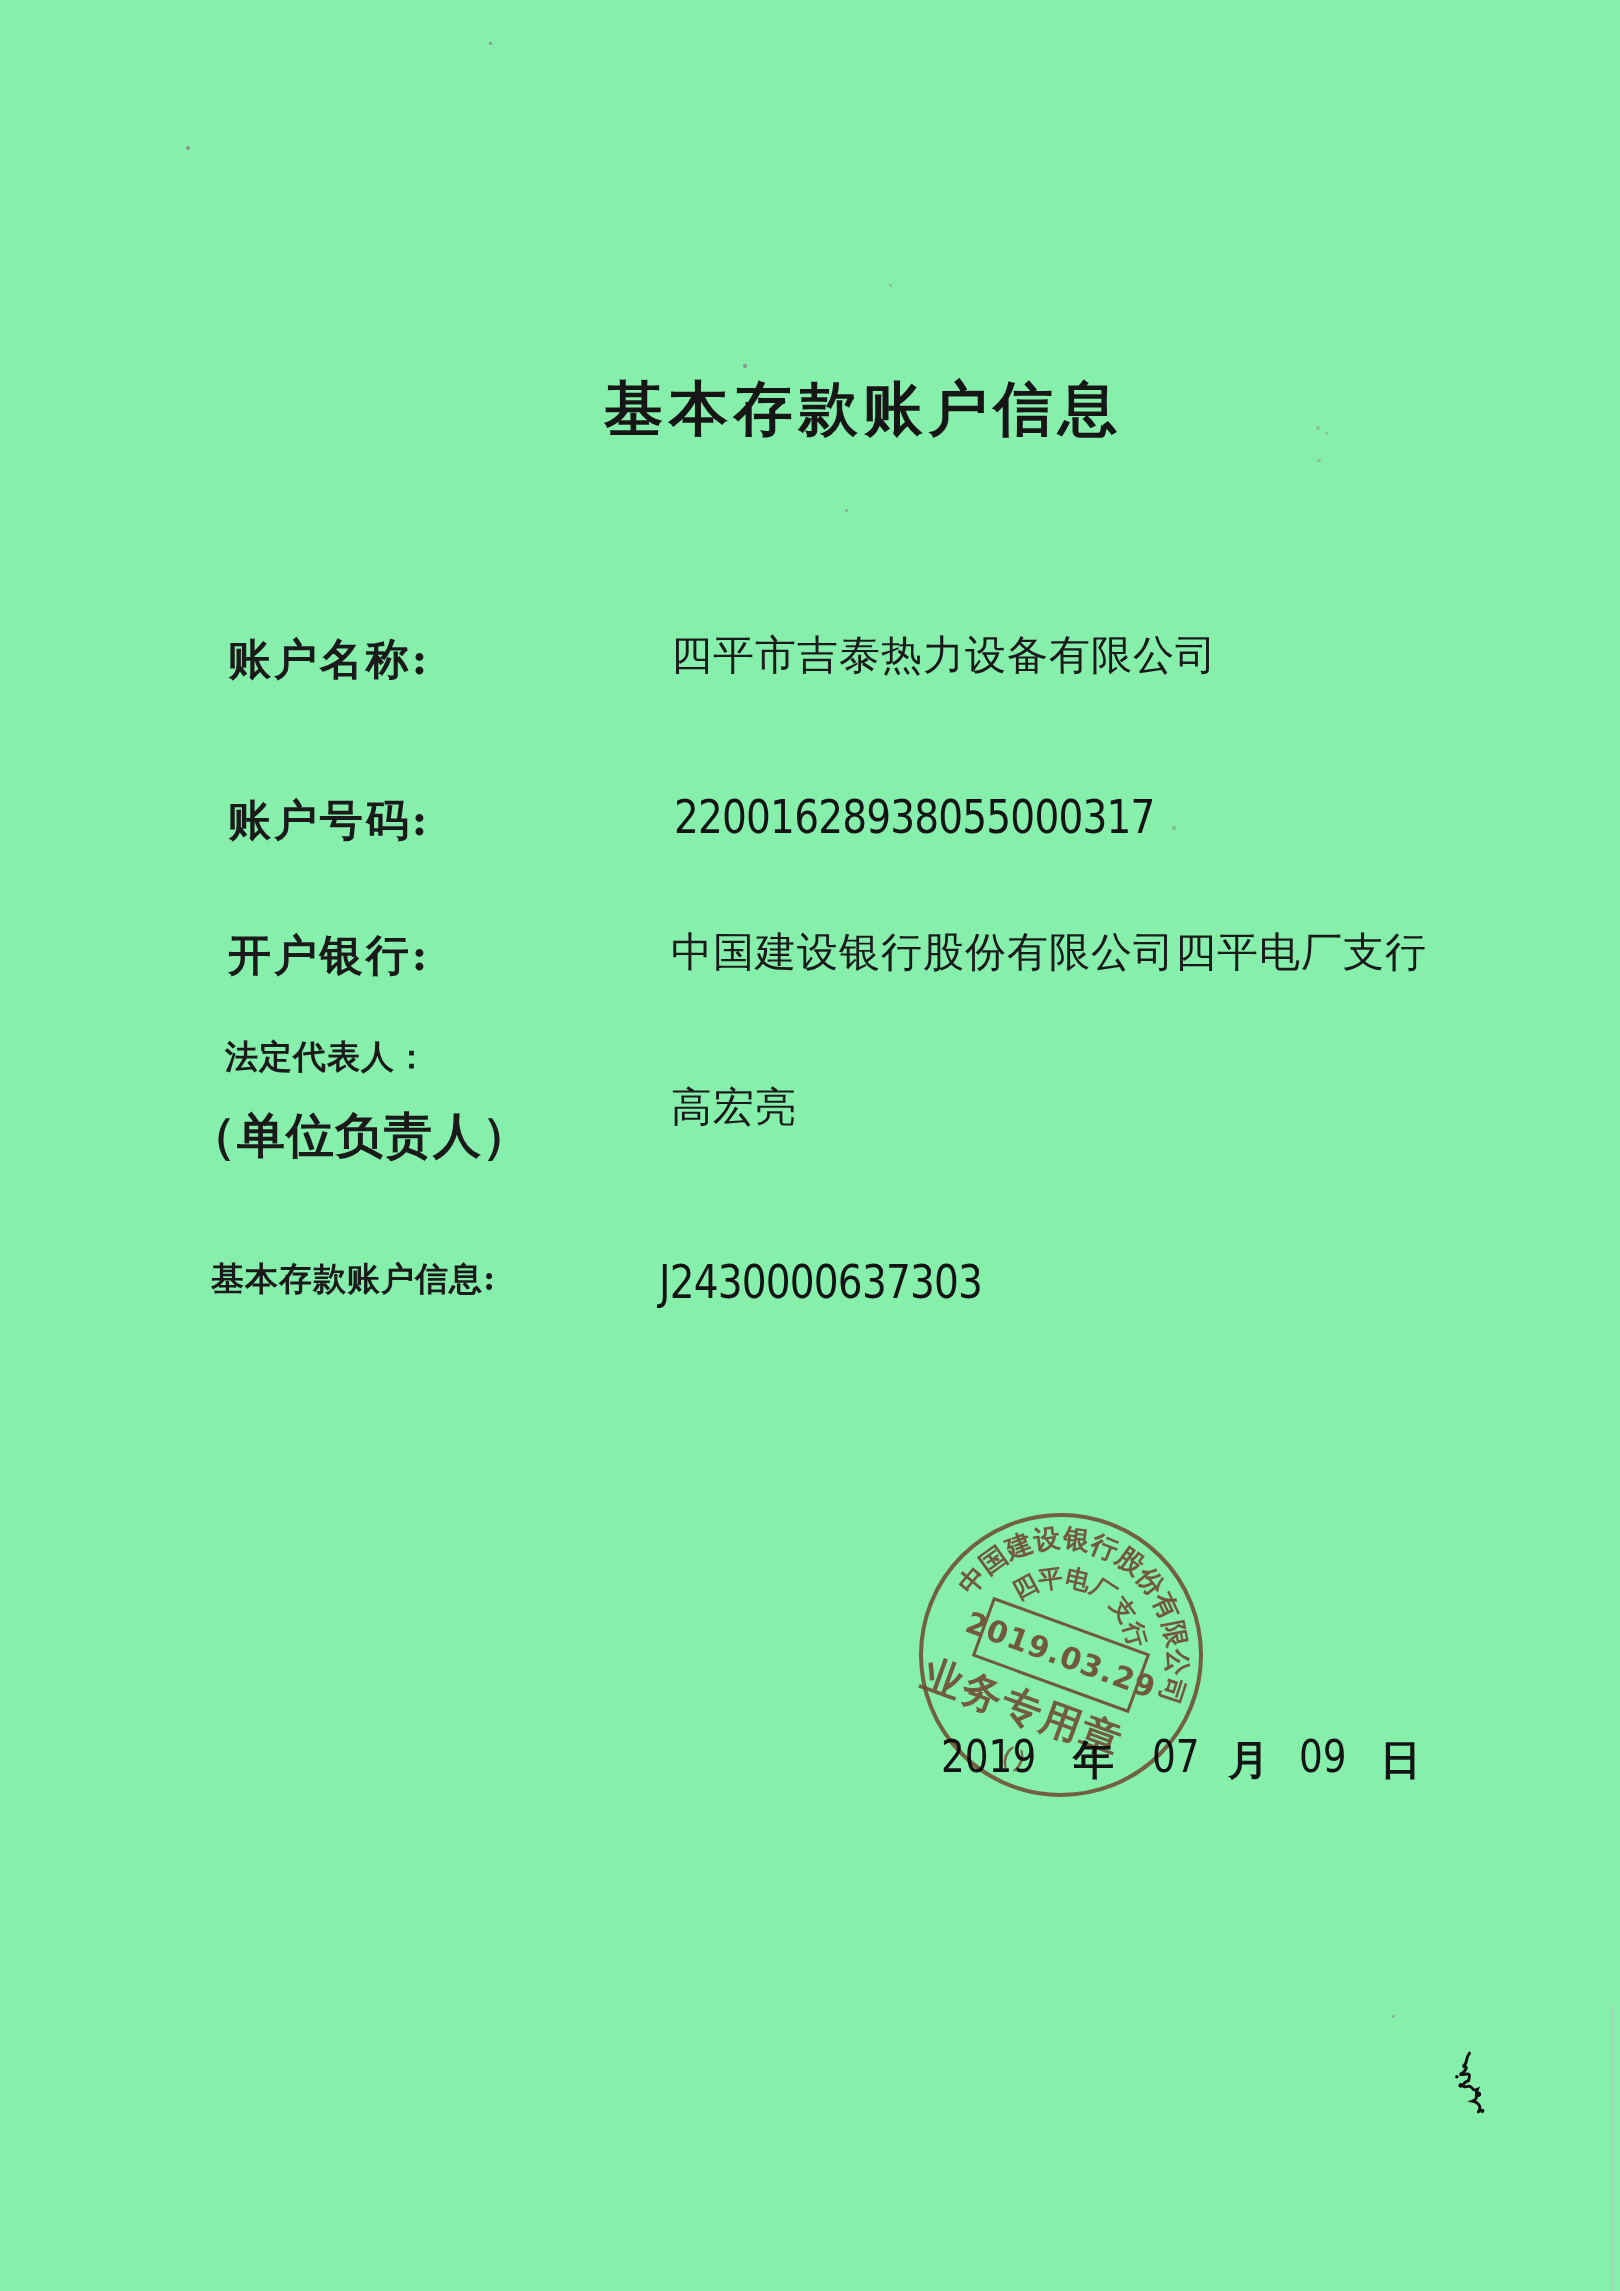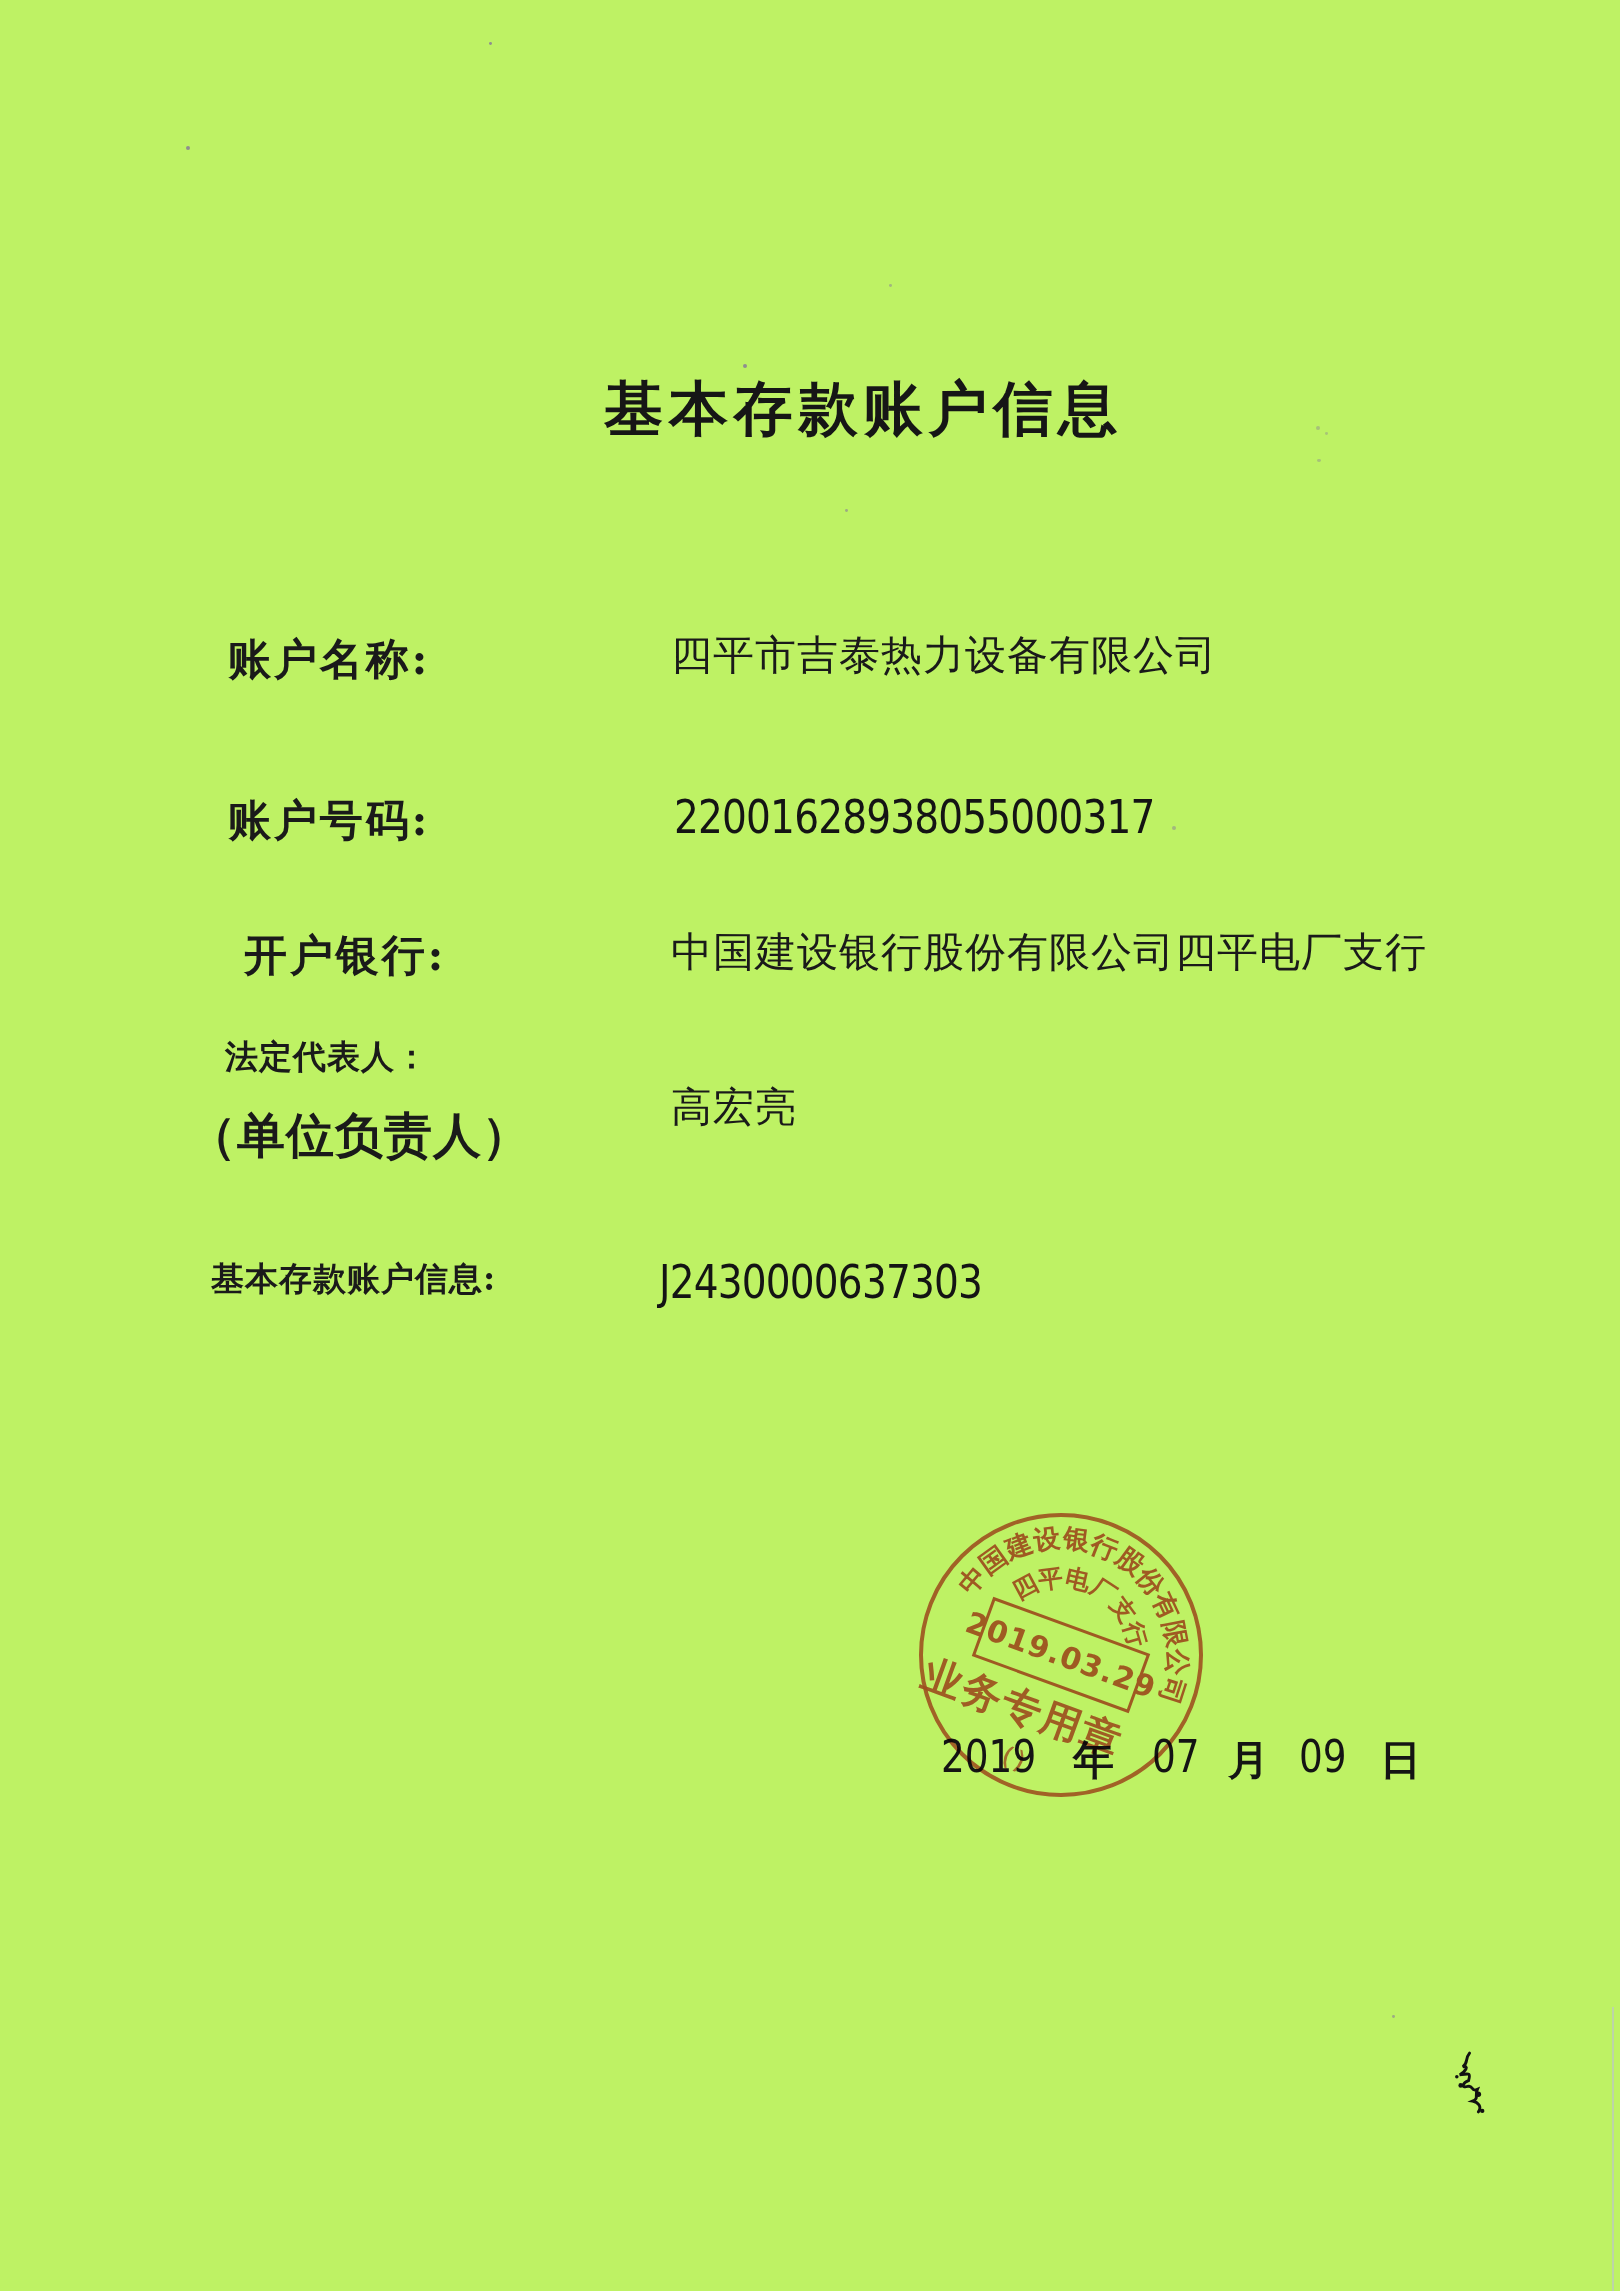--- a/index.html
+++ b/index.html
@@ -1,20 +1,20 @@
 <!DOCTYPE html>
 <html style="--stamp-color: #cf4239;"><head>
 <meta charset="utf-8">
 <style>
   html,body{margin:0;padding:0;background:#e8e8e8;}
   .page{
     position:relative;
     width:1620px;height:2292px;
     margin:0 auto;
-    background:#bef264;
+    background:#86efac;
     overflow:hidden;
     font-family:"DejaVu Serif","Liberation Serif",serif;
     color:#1c1c1c;
   }
   .abs{position:absolute;}
   .doc-title{
     left:604px;top:370px;
     font-size:59px;font-weight:700;
     letter-spacing:5.9px;
     color:#161616;
@@ -100,21 +100,21 @@
 <div class="page">
 
   <div class="abs doc-title">基本存款账户信息</div>
 
   <div class="abs field-label" style="left:228px;top:631px;">账户名称:</div>
   <div class="abs field-value" style="left:671px;top:628px;">四平市吉泰热力设备有限公司</div>
 
   <div class="abs field-label" style="left:228px;top:792px;">账户号码:</div>
   <div class="abs numeric" style="left:674px;top:790px;">22001628938055000317</div>
 
-  <div class="abs field-label" style="left:228px;top:927px;margin-left:16px;">开户银行:</div>
+  <div class="abs field-label" style="left:228px;top:927px;">开户银行:</div>
   <div class="abs field-value" style="left:671px;top:925px;">中国建设银行股份有限公司四平电厂支行</div>
 
   <div class="abs field-label small" style="left:225px;top:1035px;">法定代表人：</div>
   <div class="abs field-label small" style="left:188px;top:1104px;font-size:48px;">（单位负责人）</div>
   <div class="abs field-value" style="left:671px;top:1080px;text-align:right;">高宏亮</div>
 
   <div class="abs field-label small" style="left:211px;top:1257px;">基本存款账户信息:</div>
   <div class="abs numeric" style="left:659px;top:1255px;">J2430000637303</div>
 
   <div class="abs date-line" style="left:10px;top:1731px;height:59px;width:1620px;z-index:2;">

